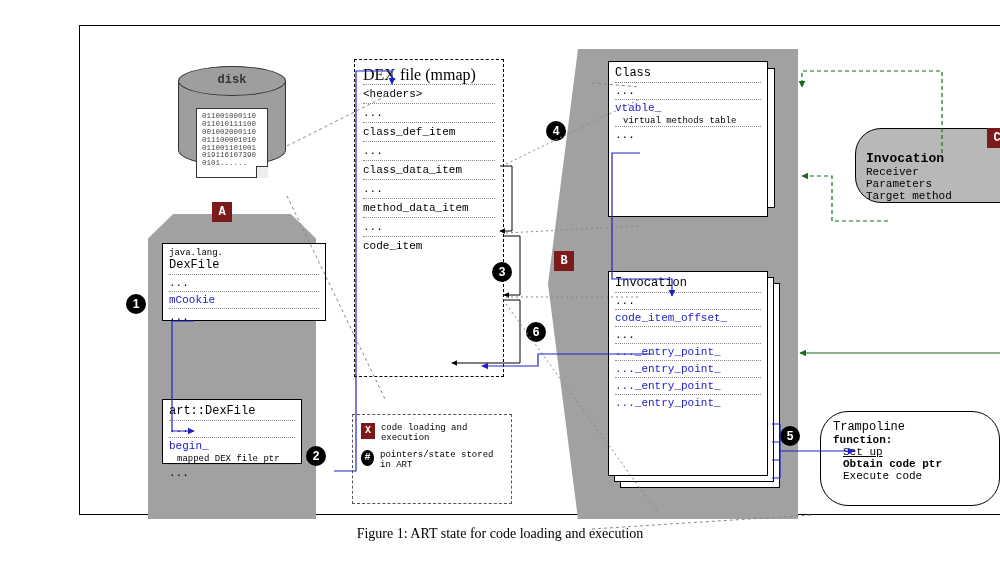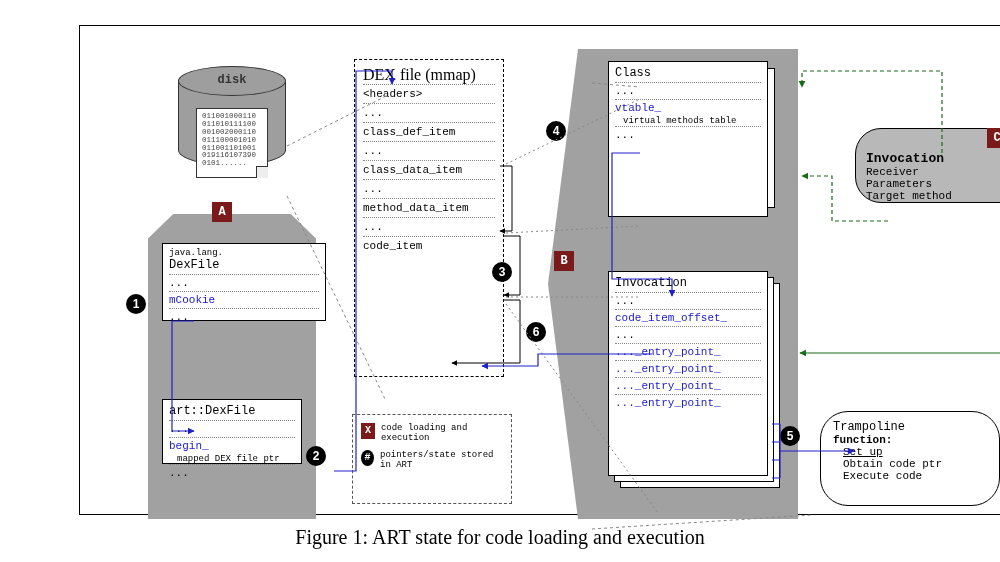--- a/index.html
+++ b/index.html
@@ -129,21 +129,21 @@
   }
   .badge-c {
     position:absolute; width:20px; height:20px; border-radius:50%;
     background:#000; color:#fff;
     font-family:sans-serif; font-weight:bold; font-size:12px;
     text-align:center; line-height:20px;
   }
 
   .caption {
     position:absolute; left:0; top:526px; width:1000px;
-    text-align:center; font-size:20px;
+    text-align:center; font-size:14px;
   }
 
   
   svg.arrows {
     position:absolute; left:32px; top:25px; width:936px; height:490px;
     pointer-events:none;
   }
 </style>
 </head>
 <body>
@@ -226,21 +226,21 @@
     <div class="mono" style="font-size:13px; font-weight:bold;">Invocation</div>
     <div class="mono">Receiver</div>
     <div class="mono">Parameters</div>
     <div class="mono">Target method</div>
   </div>
 
   <div class="trampoline">
     <div class="mono" style="font-size:12px;">Trampoline</div>
     <div class="mono" style="font-weight:bold;">function:</div>
     <div class="mono" style="padding-left:10px;text-decoration:underline;">Set up</div>
-    <div class="mono" style="padding-left:10px;">Obtain code ptr</div>
+    <div class="mono" style="padding-left:10px;font-weight:bold;">Obtain code ptr</div>
     <div class="mono" style="padding-left:10px;">Execute code</div>
   </div>
 
   <div class="legend">
     <div class="legend-row">
       <span class="legend-icon" style="background:#7a1a1a;">X</span>
       <span class="legend-text">code loading and execution</span>
     </div>
     <div class="legend-row">
       <span class="legend-icon" style="background:#000; border-radius:50%;">#</span>

